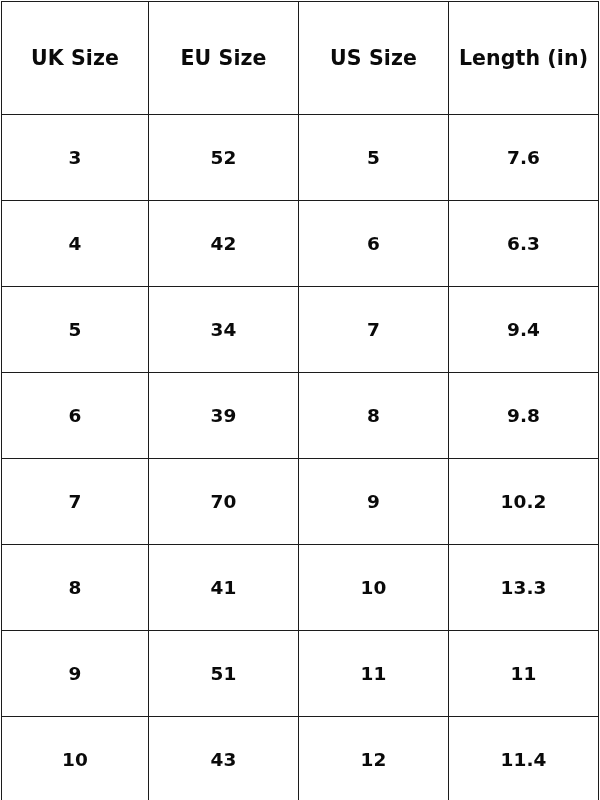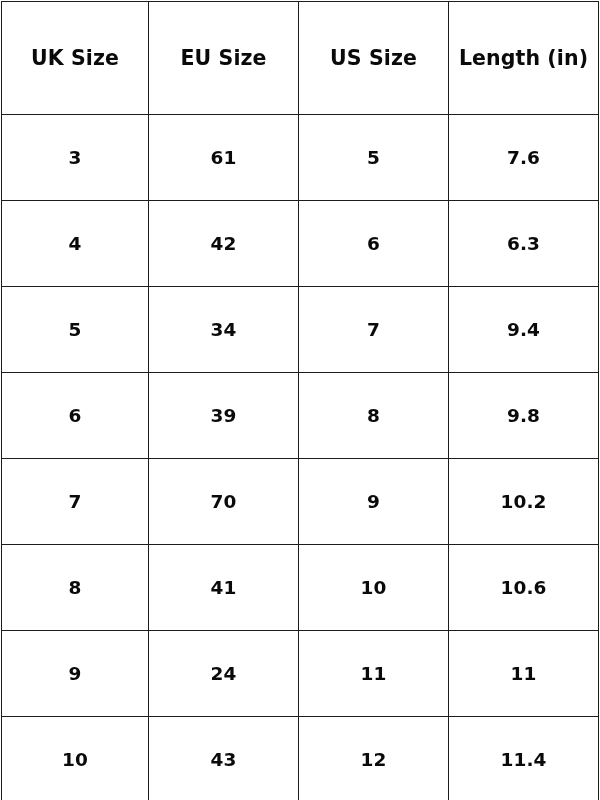--- a/index.html
+++ b/index.html
@@ -75,21 +75,21 @@
       <tr>
         <th>UK Size</th>
         <th>EU Size</th>
         <th>US Size</th>
         <th>Length (in)</th>
       </tr>
     </thead>
     <tbody>
       <tr>
         <td>3</td>
-        <td>61</td>
+        <td>52</td>
         <td>5</td>
         <td>7.6</td>
       </tr>
       <tr>
         <td>4</td>
         <td>42</td>
         <td>6</td>
         <td>6.3</td>
       </tr>
       <tr>
@@ -107,25 +107,25 @@
       <tr>
         <td>7</td>
         <td>70</td>
         <td>9</td>
         <td>10.2</td>
       </tr>
       <tr>
         <td>8</td>
         <td>41</td>
         <td>10</td>
-        <td>10.6</td>
+        <td>13.3</td>
       </tr>
       <tr>
         <td>9</td>
-        <td>24</td>
+        <td>51</td>
         <td>11</td>
         <td>11</td>
       </tr>
       <tr>
         <td>10</td>
         <td>43</td>
         <td>12</td>
         <td>11.4</td>
       </tr>
     </tbody>

